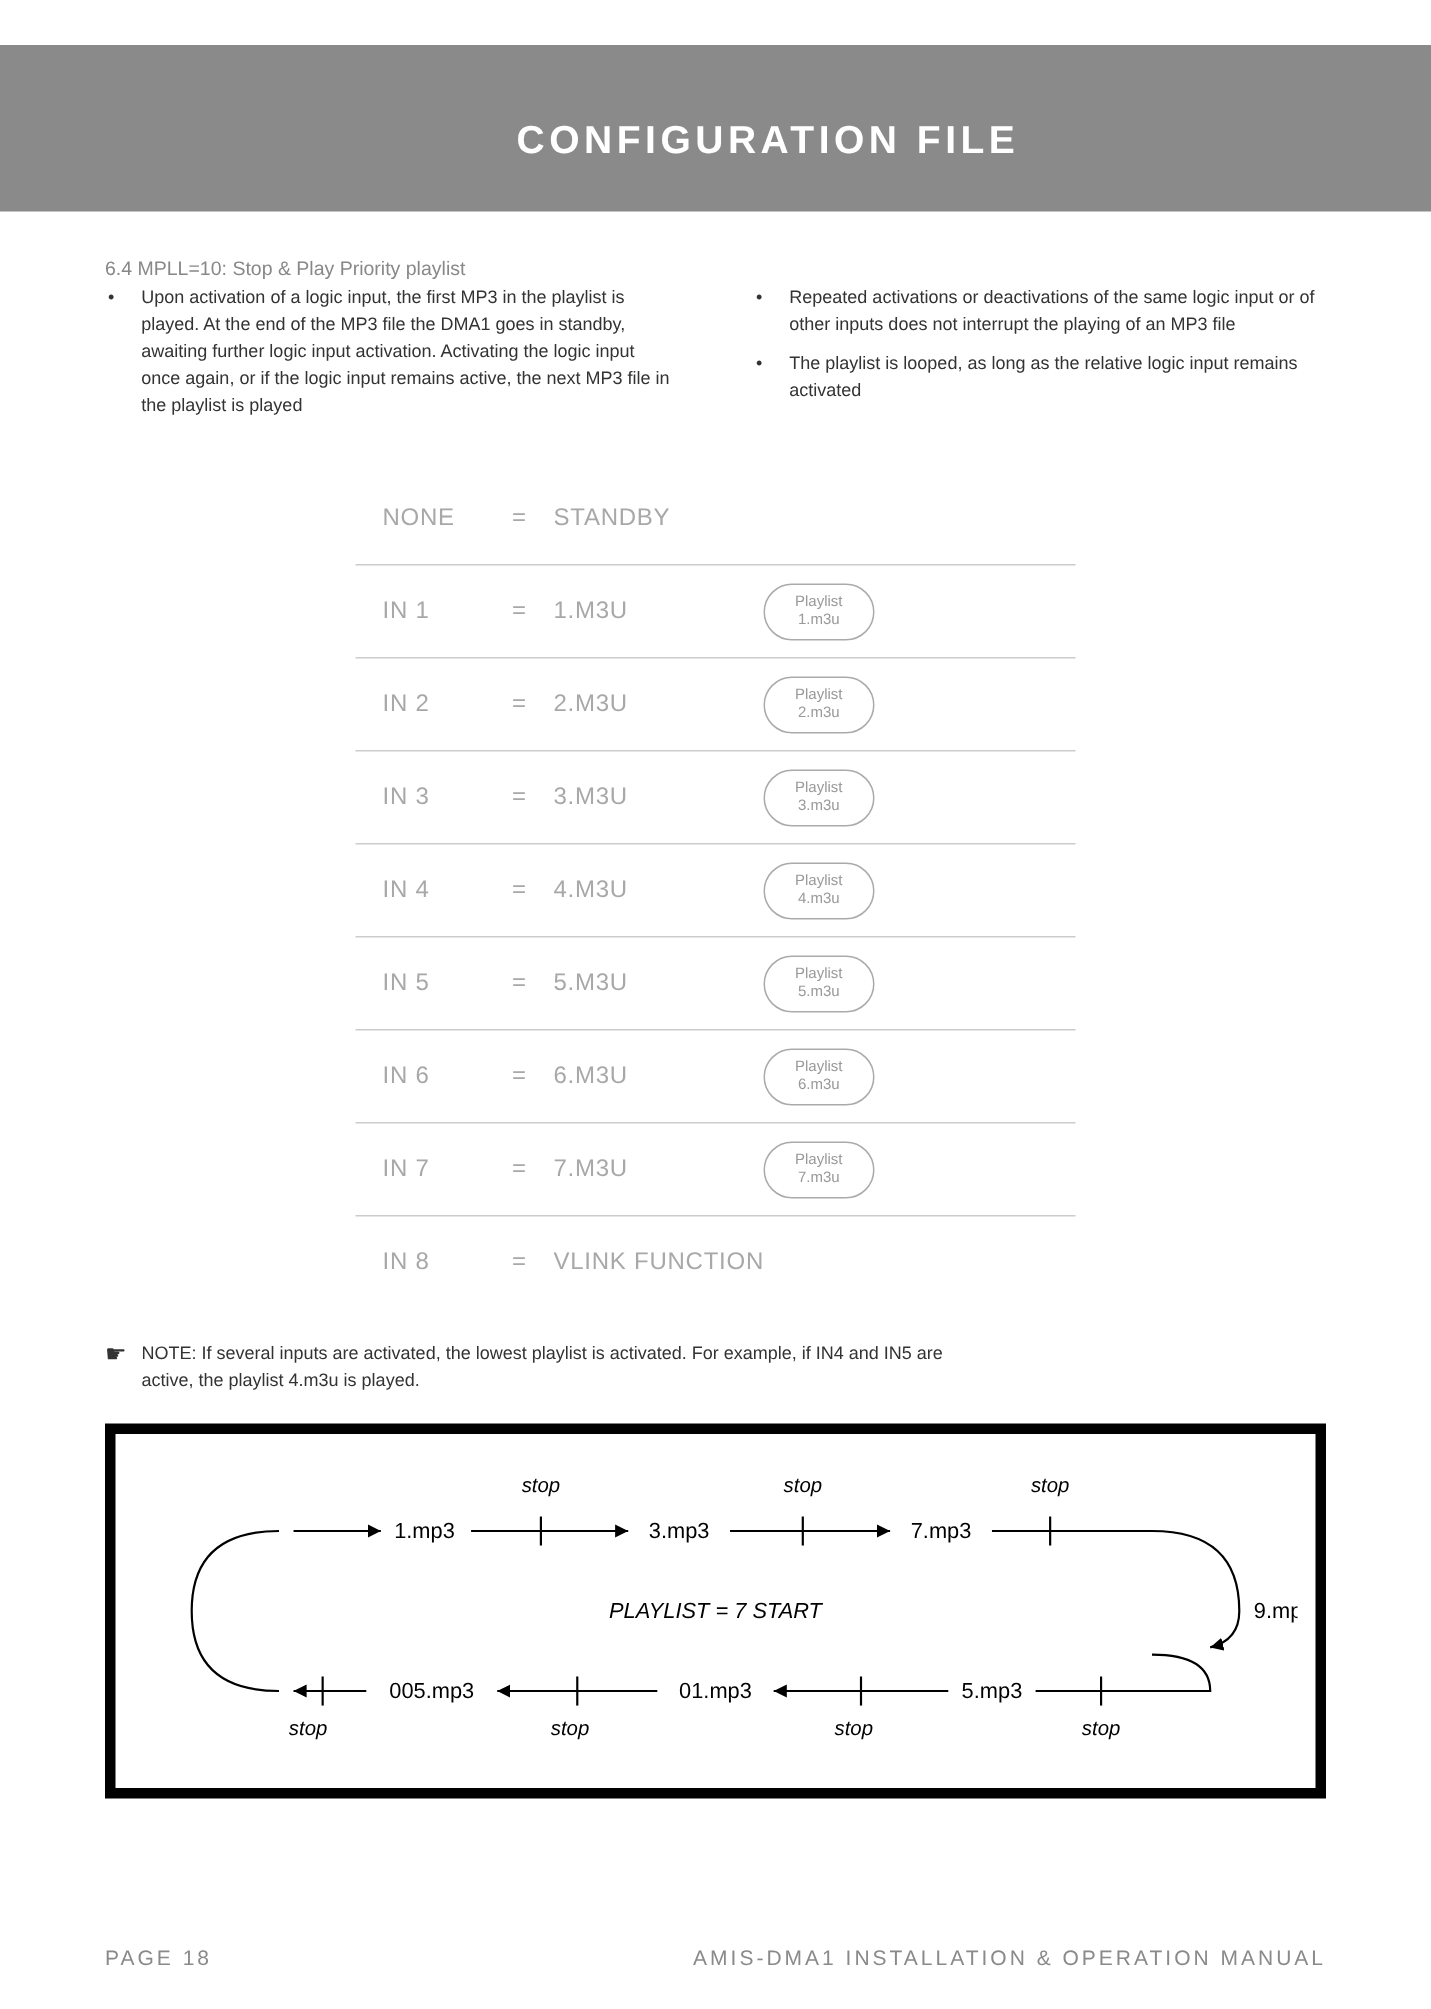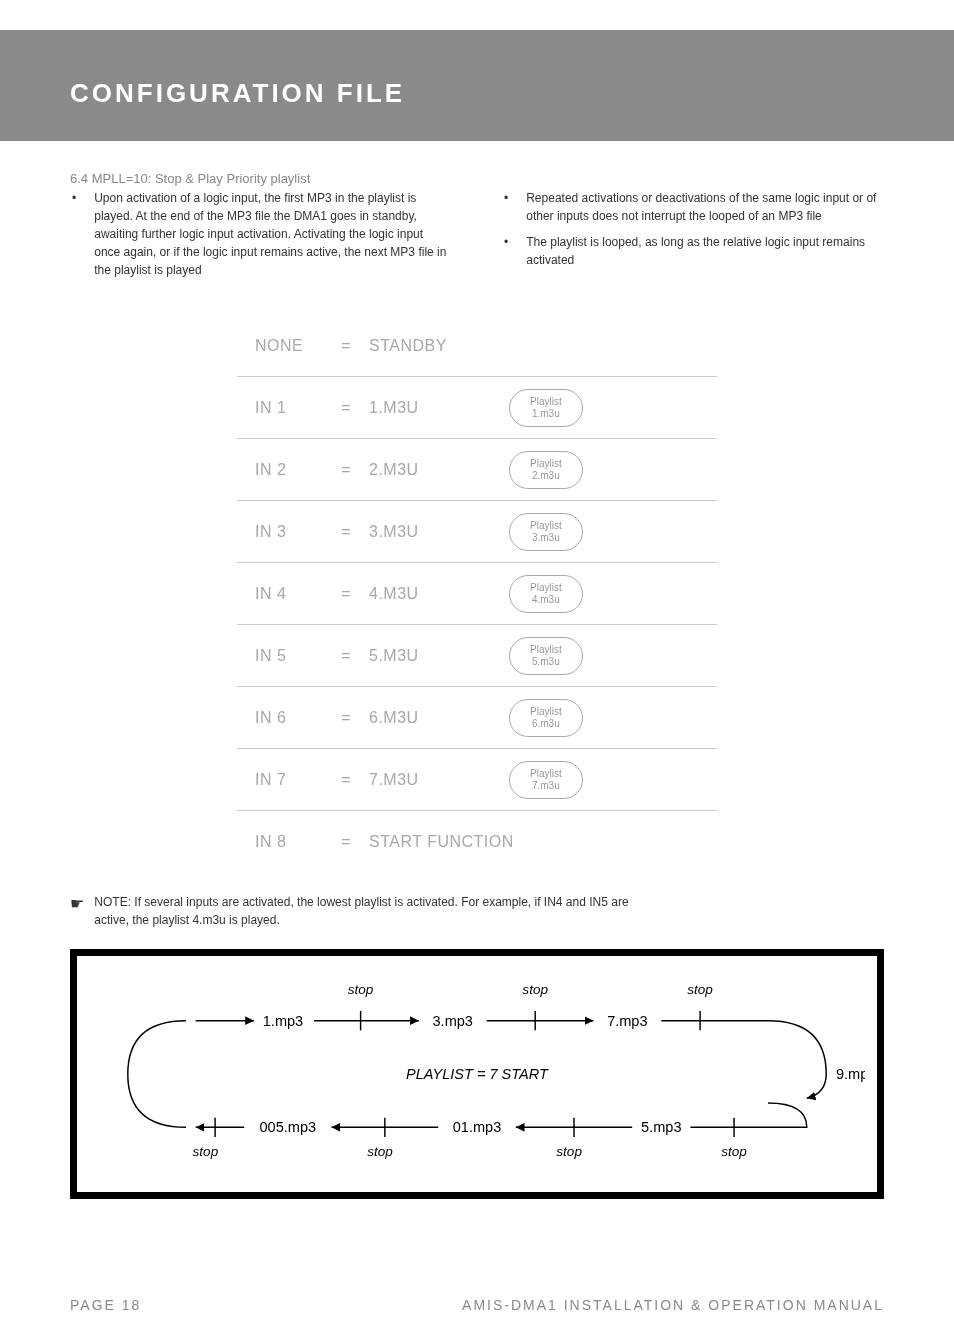--- a/index.html
+++ b/index.html
@@ -8,20 +8,21 @@
     background: #fff;
     width: 954px;
     height: 1339px;
     position: relative;
     color: #333;
   }
   .header-band {
     background: #8a8a8a;
     padding: 48px 0 32px 70px;
     margin: 30px 0 0 0;
+    text-align: center;
   }
   .header-title {
     color: #fff;
     font-size: 26px;
     letter-spacing: 3px;
     font-weight: 600;
   }
   .content {
     padding: 30px 70px 0 70px;
   }
@@ -138,21 +139,21 @@
     <div class="col">
       <ul>
         <li>
             <span>Upon activation of a logic input, the first MP3 in the playlist is played. At the end of the MP3 file the DMA1 goes in standby, awaiting further logic input activation. Activating the logic input once again, or if the logic input remains active, the next MP3 file in the playlist is played</span>
           </li>
       </ul>
     </div>
     <div class="col">
       <ul>
         <li>
-            <span>Repeated activations or deactivations of the same logic input or of other inputs does not interrupt the looped of an MP3 file</span>
+            <span>Repeated activations or deactivations of the same logic input or of other inputs does not interrupt the playing of an MP3 file</span>
           </li>
         <li>
             <span>The playlist is looped, as long as the relative logic input remains activated</span>
           </li>
       </ul>
     </div>
   </div>
 
   <div class="table-wrap">
     <div id="table-body">
@@ -235,21 +236,21 @@
           <div class="c3">
             <div class="badge">
               <div>Playlist</div>
               <div>7.m3u</div>
             </div>
           </div>
         </div>
         <div class="trow">
           <div class="c1">IN 8</div>
           <div class="ceq">=</div>
-          <div class="c2" style="font-variant: small-caps; width: 220px;">START FUNCTION</div>
+          <div class="c2" style="font-variant: small-caps; width: 220px;">VLINK FUNCTION</div>
           <div class="c3"></div>
         </div>
       </div>
   </div>
 
   <div class="note-row">
     <span class="note-icon">☛</span>
     <div class="note-text">NOTE: If several inputs are activated, the lowest playlist is activated. For example, if IN4 and IN5 are active, the playlist 4.m3u is played.</div>
   </div>
 

